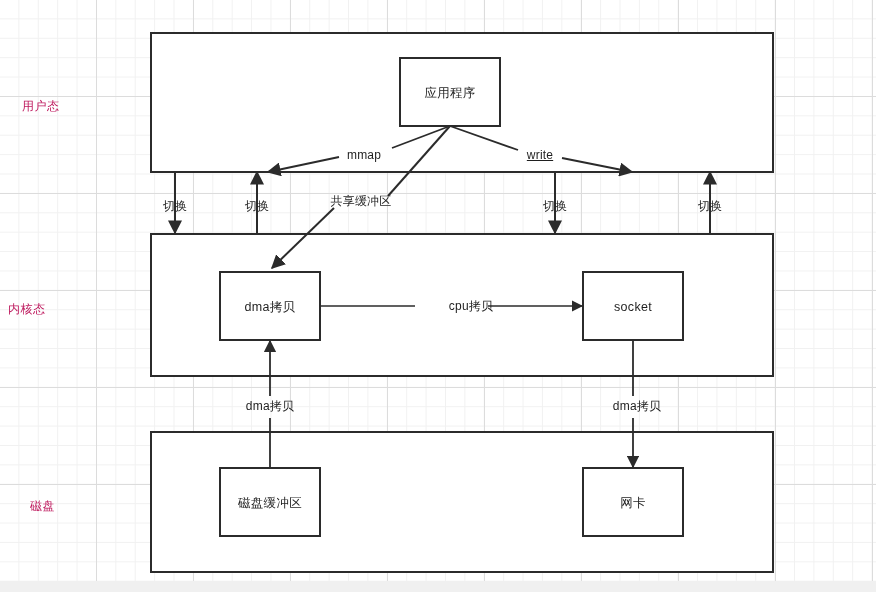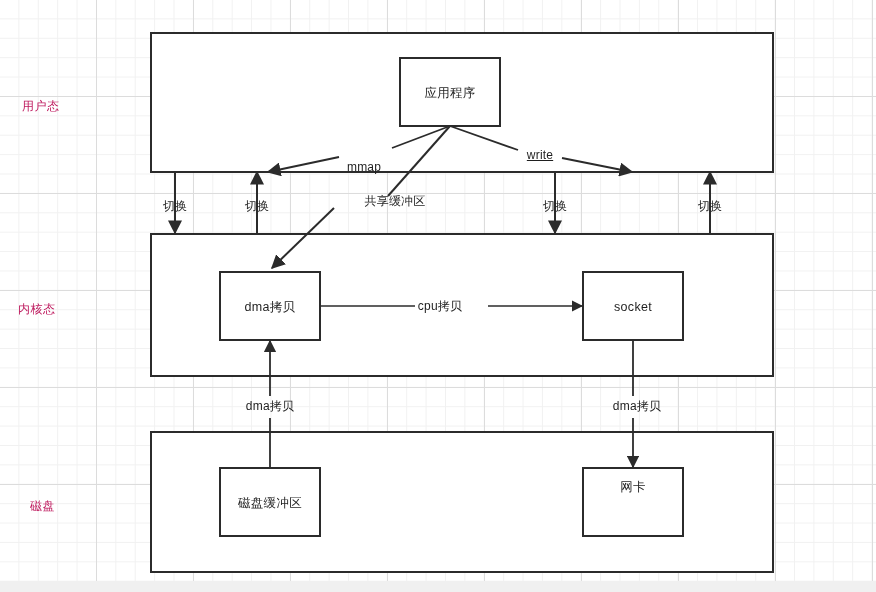--- a/index.html
+++ b/index.html
@@ -105,33 +105,33 @@
     <path d="M 488 306 L 582 306" fill="none" stroke="#2b2b2b" stroke-width="1.6" marker-end="url(#arrow)"></path>
 
     <path d="M 270 468 L 270 418" fill="none" stroke="#2b2b2b" stroke-width="1.8"></path>
     <path d="M 270 396 L 270 341" fill="none" stroke="#2b2b2b" stroke-width="1.8" marker-end="url(#arrow)"></path>
 
     <path d="M 633 341 L 633 396" fill="none" stroke="#2b2b2b" stroke-width="1.8"></path>
     <path d="M 633 418 L 633 467" fill="none" stroke="#2b2b2b" stroke-width="1.8" marker-end="url(#arrow)"></path>
   </svg>
 
   <div class="lane-label" style="left:22px;top:98px;">用户态</div>
-  <div class="lane-label" style="left:18px;top:301px;">内核态</div>
+  <div class="lane-label" style="left:8px;top:301px;">内核态</div>
   <div class="lane-label" style="left:30px;top:498px;text-align:right;">磁盘</div>
 
   <div class="box-label" style="left:450px;top:93px;">应用程序</div>
   <div class="box-label" style="left:270px;top:307px;">dma拷贝</div>
   <div class="box-label" style="left:633px;top:307px;text-align:center;">socket</div>
   <div class="box-label" style="left:270px;top:503px;">磁盘缓冲区</div>
-  <div class="box-label" style="left:633px;top:487px;">网卡</div>
+  <div class="box-label" style="left:633px;top:503px;">网卡</div>
 
-  <div class="edge-label" style="left:364px;top:155px;margin-top:12px;">mmap</div>
-  <div class="edge-label" style="left:361px;top:201px;margin-left:34px;">共享缓冲区</div>
+  <div class="edge-label" style="left:364px;top:155px;">mmap</div>
+  <div class="edge-label" style="left:361px;top:201px;">共享缓冲区</div>
   <div class="edge-label" style="left:540px;top:155px;text-decoration:underline;">write</div>
   <div class="edge-label" style="left:175px;top:206px;">切换</div>
   <div class="edge-label" style="left:257px;top:206px;">切换</div>
   <div class="edge-label" style="left:555px;top:206px;">切换</div>
   <div class="edge-label" style="left:710px;top:206px;">切换</div>
-  <div class="edge-label" style="left:440px;top:306px;">cpu拷贝</div>
+  <div class="edge-label" style="left:471px;top:306px;">cpu拷贝</div>
   <div class="edge-label" style="left:270px;top:406px;">dma拷贝</div>
   <div class="edge-label" style="left:637px;top:406px;">dma拷贝</div>
 
 </div>
 
 </body></html>

